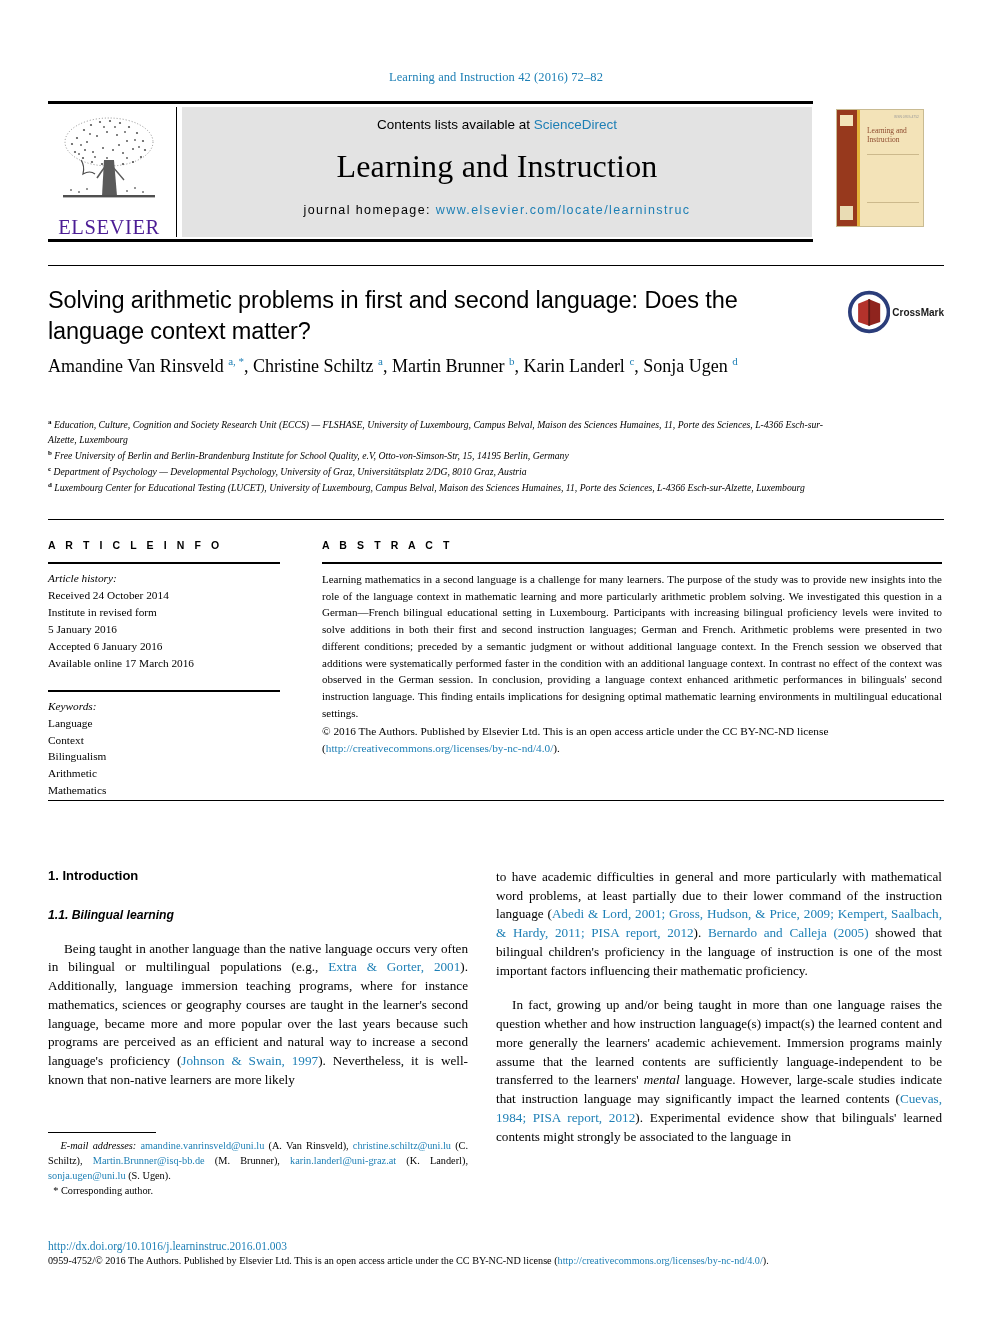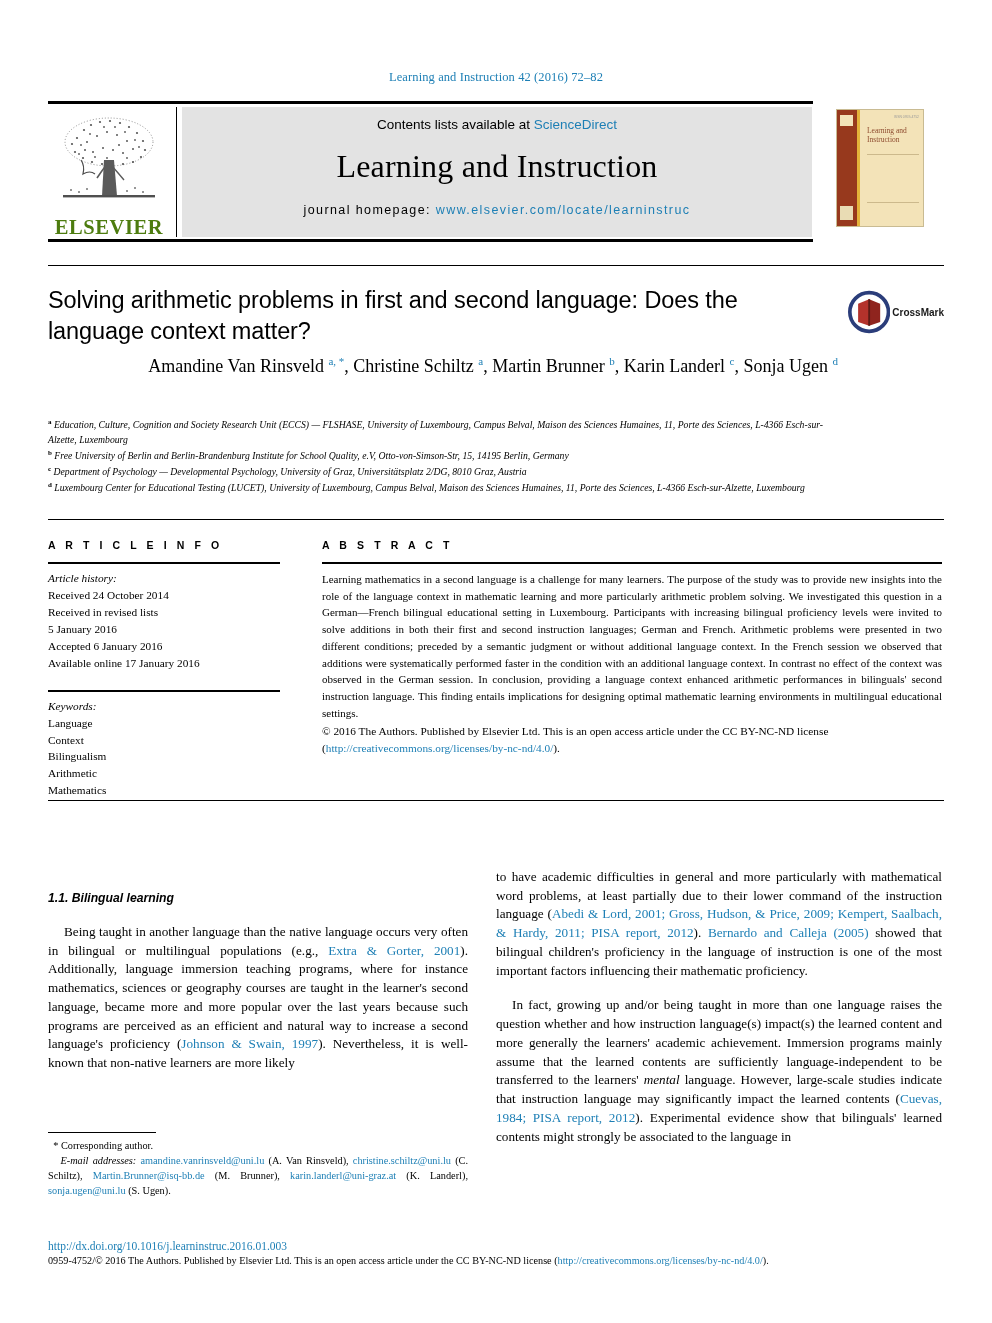--- a/index.html
+++ b/index.html
@@ -51,24 +51,23 @@
     position: absolute; left: 0; top: 6px;
     width: 122px; height: 130px;
     display: flex; flex-direction: column;
     align-items: center; justify-content: flex-end;
   }
   .tree-svg { display:block; }
   .elsevier-word {
     font-family: "Liberation Serif", serif;
     font-size: 20.5px;
     letter-spacing: 0.6px;
-    color: #4d7c0f;
+    color: #4c1d95;
     line-height: 1;
     margin-top: 1px;
-    font-weight: bold;
   }
   .mast-divider {
     position: absolute; left: 128px; top: 6px;
     width: 1px; height: 130px; background: #000;
   }
   .mast-center {
     position: absolute;
     left: 134px; top: 6px;
     width: 630px; height: 130px;
     background: #e3e3e3;
@@ -172,21 +171,20 @@
     color: #1a1a1a;
     margin-left: 2px;
   }
   .authors {
     position: absolute;
     left: 48px; top: 353px;
     width: 790px;
     font-family: "Liberation Serif", serif;
     font-size: 18px;
     line-height: 1.5;
-    text-align: right;
   }
   .authors sup { color: #1d7fb5; font-size: 11px; }
   .affils {
     position: absolute;
     left: 48px; top: 417px;
     width: 800px;
     font-family: "Liberation Serif", serif;
     font-size: 9.7px;
     font-style: italic;
     line-height: 1.52;
@@ -455,24 +453,24 @@
   </div>
 
   <div class="rule-thick-2"></div>
 
   <div class="info-col">
     <div class="sec-head">A R T I C L E   I N F O</div>
     <div class="hr-black"></div>
     <div class="info-body">
       <div class="lab">Article history:</div>
       <div>Received 24 October 2014</div>
-      <div>Received in revised lists</div>
+      <div>Institute in revised form</div>
       <div>5 January 2016</div>
       <div>Accepted 6 January 2016</div>
-      <div>Available online 17 January 2016</div>
+      <div>Available online 17 March 2016</div>
     </div>
     <div class="hr-black kw-block"></div>
     <div class="info-body">
       <div class="lab">Keywords:</div>
       <div>Language</div>
       <div>Context</div>
       <div>Bilingualism</div>
       <div>Arithmetic</div>
       <div>Mathematics</div>
     </div>
@@ -483,47 +481,48 @@
     <div class="hr-black"></div>
     <div class="abs-text">Learning mathematics in a second language is a challenge for many learners. The purpose of the study was to provide new insights into the role of the language context in mathematic learning and more particularly arithmetic problem solving. We investigated this question in a German—French bilingual educational setting in Luxembourg. Participants with increasing bilingual proficiency levels were invited to solve additions in both their first and second instruction languages; German and French. Arithmetic problems were presented in two different conditions; preceded by a semantic judgment or without additional language context. In the French session we observed that additions were systematically performed faster in the condition with an additional language context. In contrast no effect of the context was observed in the German session. In conclusion, providing a language context enhanced arithmetic performances in bilinguals' second instruction language. This finding entails implications for designing optimal mathematic learning environments in multilingual educational settings.</div>
     <div class="abs-copy">
       <span>© 2016 The Authors. Published by Elsevier Ltd. This is an open access article under the CC BY-NC-ND license (</span><span class="lnk">http://creativecommons.org/licenses/by-nc-nd/4.0/</span><span>).</span>
     </div>
   </div>
 
   <div class="rule-thin"></div>
 
   <div class="col-left">
+    <h2 class="h-num">1. Introduction</h2>
     <h3 class="h-sub">1.1. Bilingual learning</h3>
     <p class="body-p"><span>Being taught in another language than the native language occurs very often in bilingual or multilingual populations (e.g., </span><span class="ref">Extra &amp; Gorter, 2001</span><span>). Additionally, language immersion teaching programs, where for instance mathematics, sciences or geography courses are taught in the learner's second language, became more and more popular over the last years because such programs are perceived as an efficient and natural way to increase a second language's proficiency (</span><span class="ref">Johnson &amp; Swain, 1997</span><span>). Nevertheless, it is well-known that non-native learners are more likely</span></p>
   </div>
 
   <div class="col-right">
     <p class="body-p first-right"><span>to have academic difficulties in general and more particularly with mathematical word problems, at least partially due to their lower command of the instruction language (</span><span class="ref">Abedi &amp; Lord, 2001; Gross, Hudson, &amp; Price, 2009; Kempert, Saalbach, &amp; Hardy, 2011; PISA report, 2012</span><span>). </span><span class="ref">Bernardo and Calleja (2005)</span><span> showed that bilingual children's proficiency in the language of instruction is one of the most important factors influencing their mathematic proficiency.</span></p>
     <p class="body-p"><span>In fact, growing up and/or being taught in more than one language raises the question whether and how instruction language(s) impact(s) the learned content and more generally the learners' academic achievement. Immersion programs mainly assume that the learned contents are sufficiently language-independent to be transferred to the learners' </span><i>mental</i><span> language. However, large-scale studies indicate that instruction language may significantly impact the learned contents (</span><span class="ref">Cuevas, 1984; PISA report, 2012</span><span>). Experimental evidence show that bilinguals' learned contents might strongly be associated to the language in</span></p>
   </div>
 
   <div class="footnote">
     <div class="fn-rule"></div>
-    <div class="fn-text">
-      &nbsp;&nbsp;<span>* Corresponding author.</span>
-    </div>
     <div class="fn-text">
       &nbsp;&nbsp;&nbsp;<span class="em">E-mail addresses:</span>
       <span class="lnk">amandine.vanrinsveld@uni.lu</span>
       <span>(A. Van Rinsveld)</span>,
       <span class="lnk">christine.schiltz@uni.lu</span>
       <span>(C. Schiltz)</span>,
       <span class="lnk">Martin.Brunner@isq-bb.de</span>
       <span>(M. Brunner)</span>,
       <span class="lnk">karin.landerl@uni-graz.at</span>
       <span>(K. Landerl)</span>,
       <span class="lnk">sonja.ugen@uni.lu</span>
       <span>(S. Ugen)</span>.
     </div>
+    <div class="fn-text">
+      &nbsp;&nbsp;<span>* Corresponding author.</span>
+    </div>
   </div>
 
   <div class="doi-block">
     <div class="doi-link">http://dx.doi.org/10.1016/j.learninstruc.2016.01.003</div>
     <div class="issn-line">
       <span>0959-4752/© 2016 The Authors. Published by Elsevier Ltd. This is an open access article under the CC BY-NC-ND license (</span><span class="lnk">http://creativecommons.org/licenses/by-nc-nd/4.0/</span><span>).</span>
     </div>
   </div>
 
 </div>

